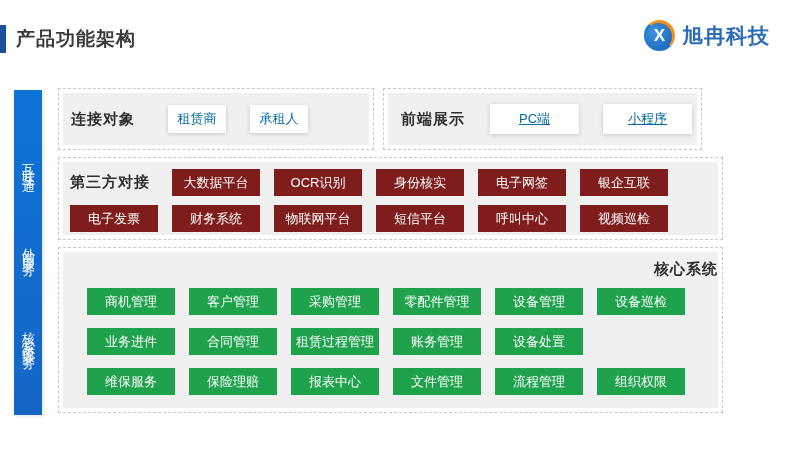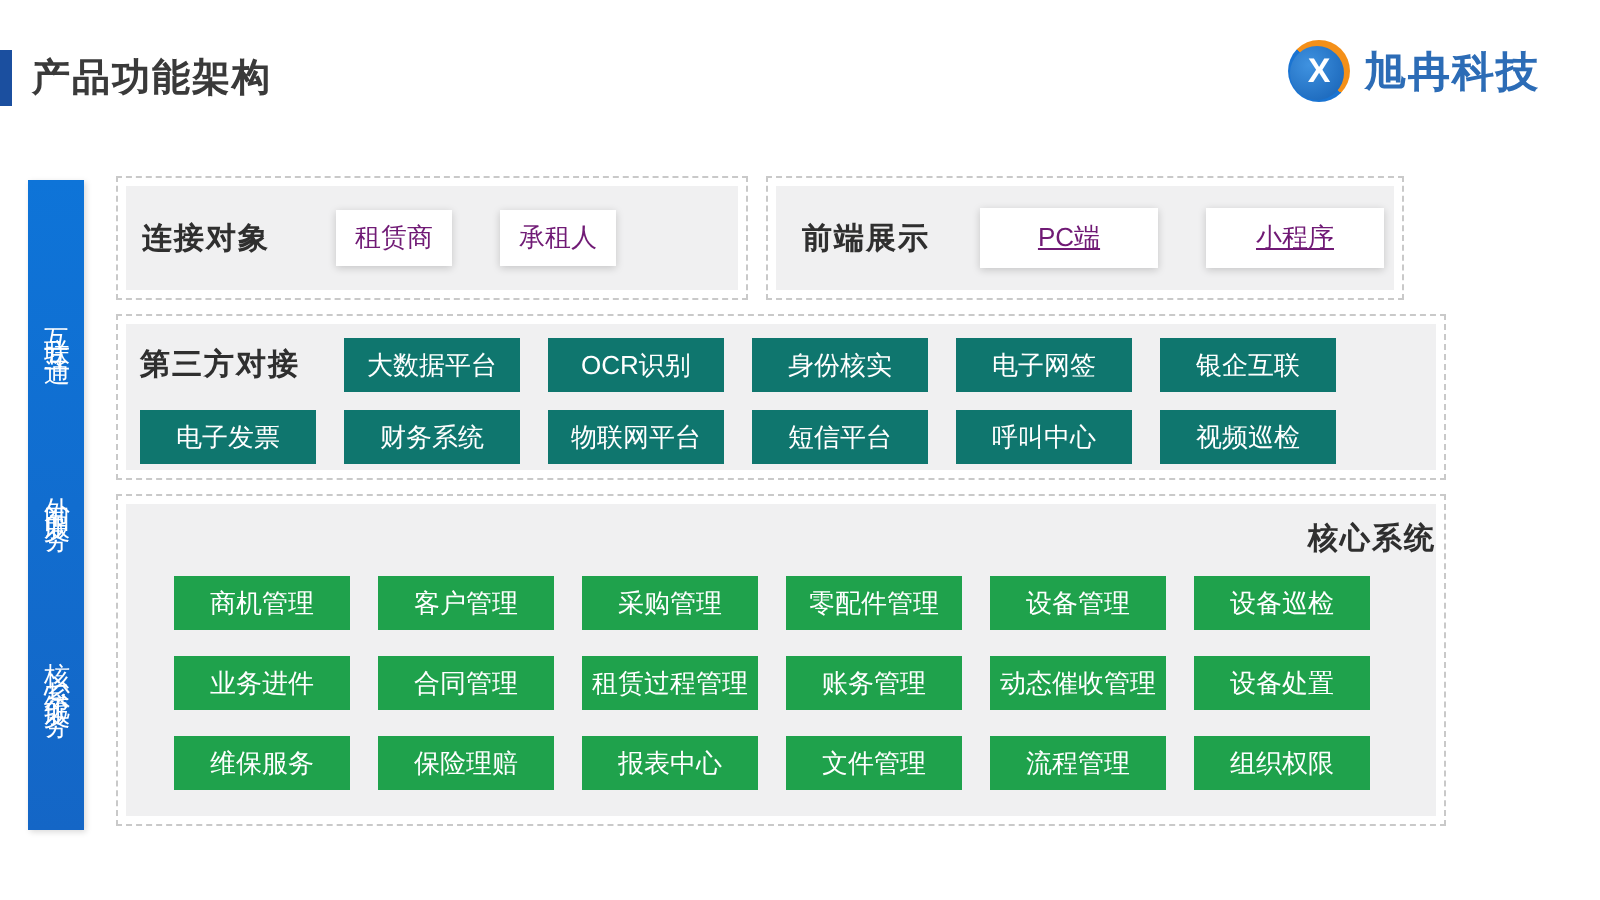--- a/index.html
+++ b/index.html
@@ -35,32 +35,32 @@
   .sec-core     { left:58px;  top:247px; width:665px; height:166px; }
 
   .sec-label { font-size:15px; font-weight:bold; color:#2f2f2f; letter-spacing:1px; white-space:nowrap; }
 
   
   .inline-fill { display:flex; align-items:center; }
   .sec-connect .sec-label  { margin-left:8px; }
   .sec-frontend .sec-label { margin-left:13px; }
   .chip-row { display:flex; align-items:center; }
   .chip { display:flex; align-items:center; justify-content:center; font-size:13px; white-space:nowrap; }
-  .chip.white { background:#ffffff; color:#701a75; height:30px; box-shadow:0 1px 4px rgba(0,0,0,0.18); }
+  .chip.white { background:#ffffff; color:#0369a1; height:30px; box-shadow:0 1px 4px rgba(0,0,0,0.18); }
   .sec-connect  .chip.white { width:58px; height:28px; margin-left:24px; }
   .sec-connect  .chip-row .chip.white:first-child { margin-left:33px; }
   .sec-frontend .chip.white { width:89px; margin-left:24px;text-decoration:underline; }
   .sec-frontend .chip-row .chip.white:first-child { margin-left:25px; }
 
   
   .grid-fill { padding:7px 0 0 7px; }
   .grid-row { display:flex; gap:14px; margin-bottom:9px; }
   .grid-row .cell, .grid-row .sec-label-cell { width:88px; height:27px; flex:0 0 auto; }
   .sec-label-cell { display:flex; align-items:center; }
-  .chip.blue  { background:#0f766e; color:#ffffff; }
+  .chip.blue  { background:#7f1d1d; color:#ffffff; }
   .chip.green { background:#1fa24c; color:#ffffff; }
   .sec-core .grid-fill { padding-top:6px;padding-left:24px; }
   .sec-core .sec-label { margin:2px 0 9px 1px; }
   .sec-core .grid-row { margin-bottom:13px; }
 </style>
 </head>
 <body>
 
 <div class="title-accent"></div>
 <div class="page-title">产品功能架构</div>
@@ -125,21 +125,20 @@
         <div class="chip green cell">采购管理</div>
         <div class="chip green cell">零配件管理</div>
         <div class="chip green cell">设备管理</div>
         <div class="chip green cell">设备巡检</div>
       </div>
     <div class="grid-row">
         <div class="chip green cell">业务进件</div>
         <div class="chip green cell">合同管理</div>
         <div class="chip green cell">租赁过程管理</div>
         <div class="chip green cell">账务管理</div>
-        <div class="chip green cell">动态催收管理</div>
         <div class="chip green cell">设备处置</div>
       </div>
     <div class="grid-row">
         <div class="chip green cell">维保服务</div>
         <div class="chip green cell">保险理赔</div>
         <div class="chip green cell">报表中心</div>
         <div class="chip green cell">文件管理</div>
         <div class="chip green cell">流程管理</div>
         <div class="chip green cell">组织权限</div>
       </div>

